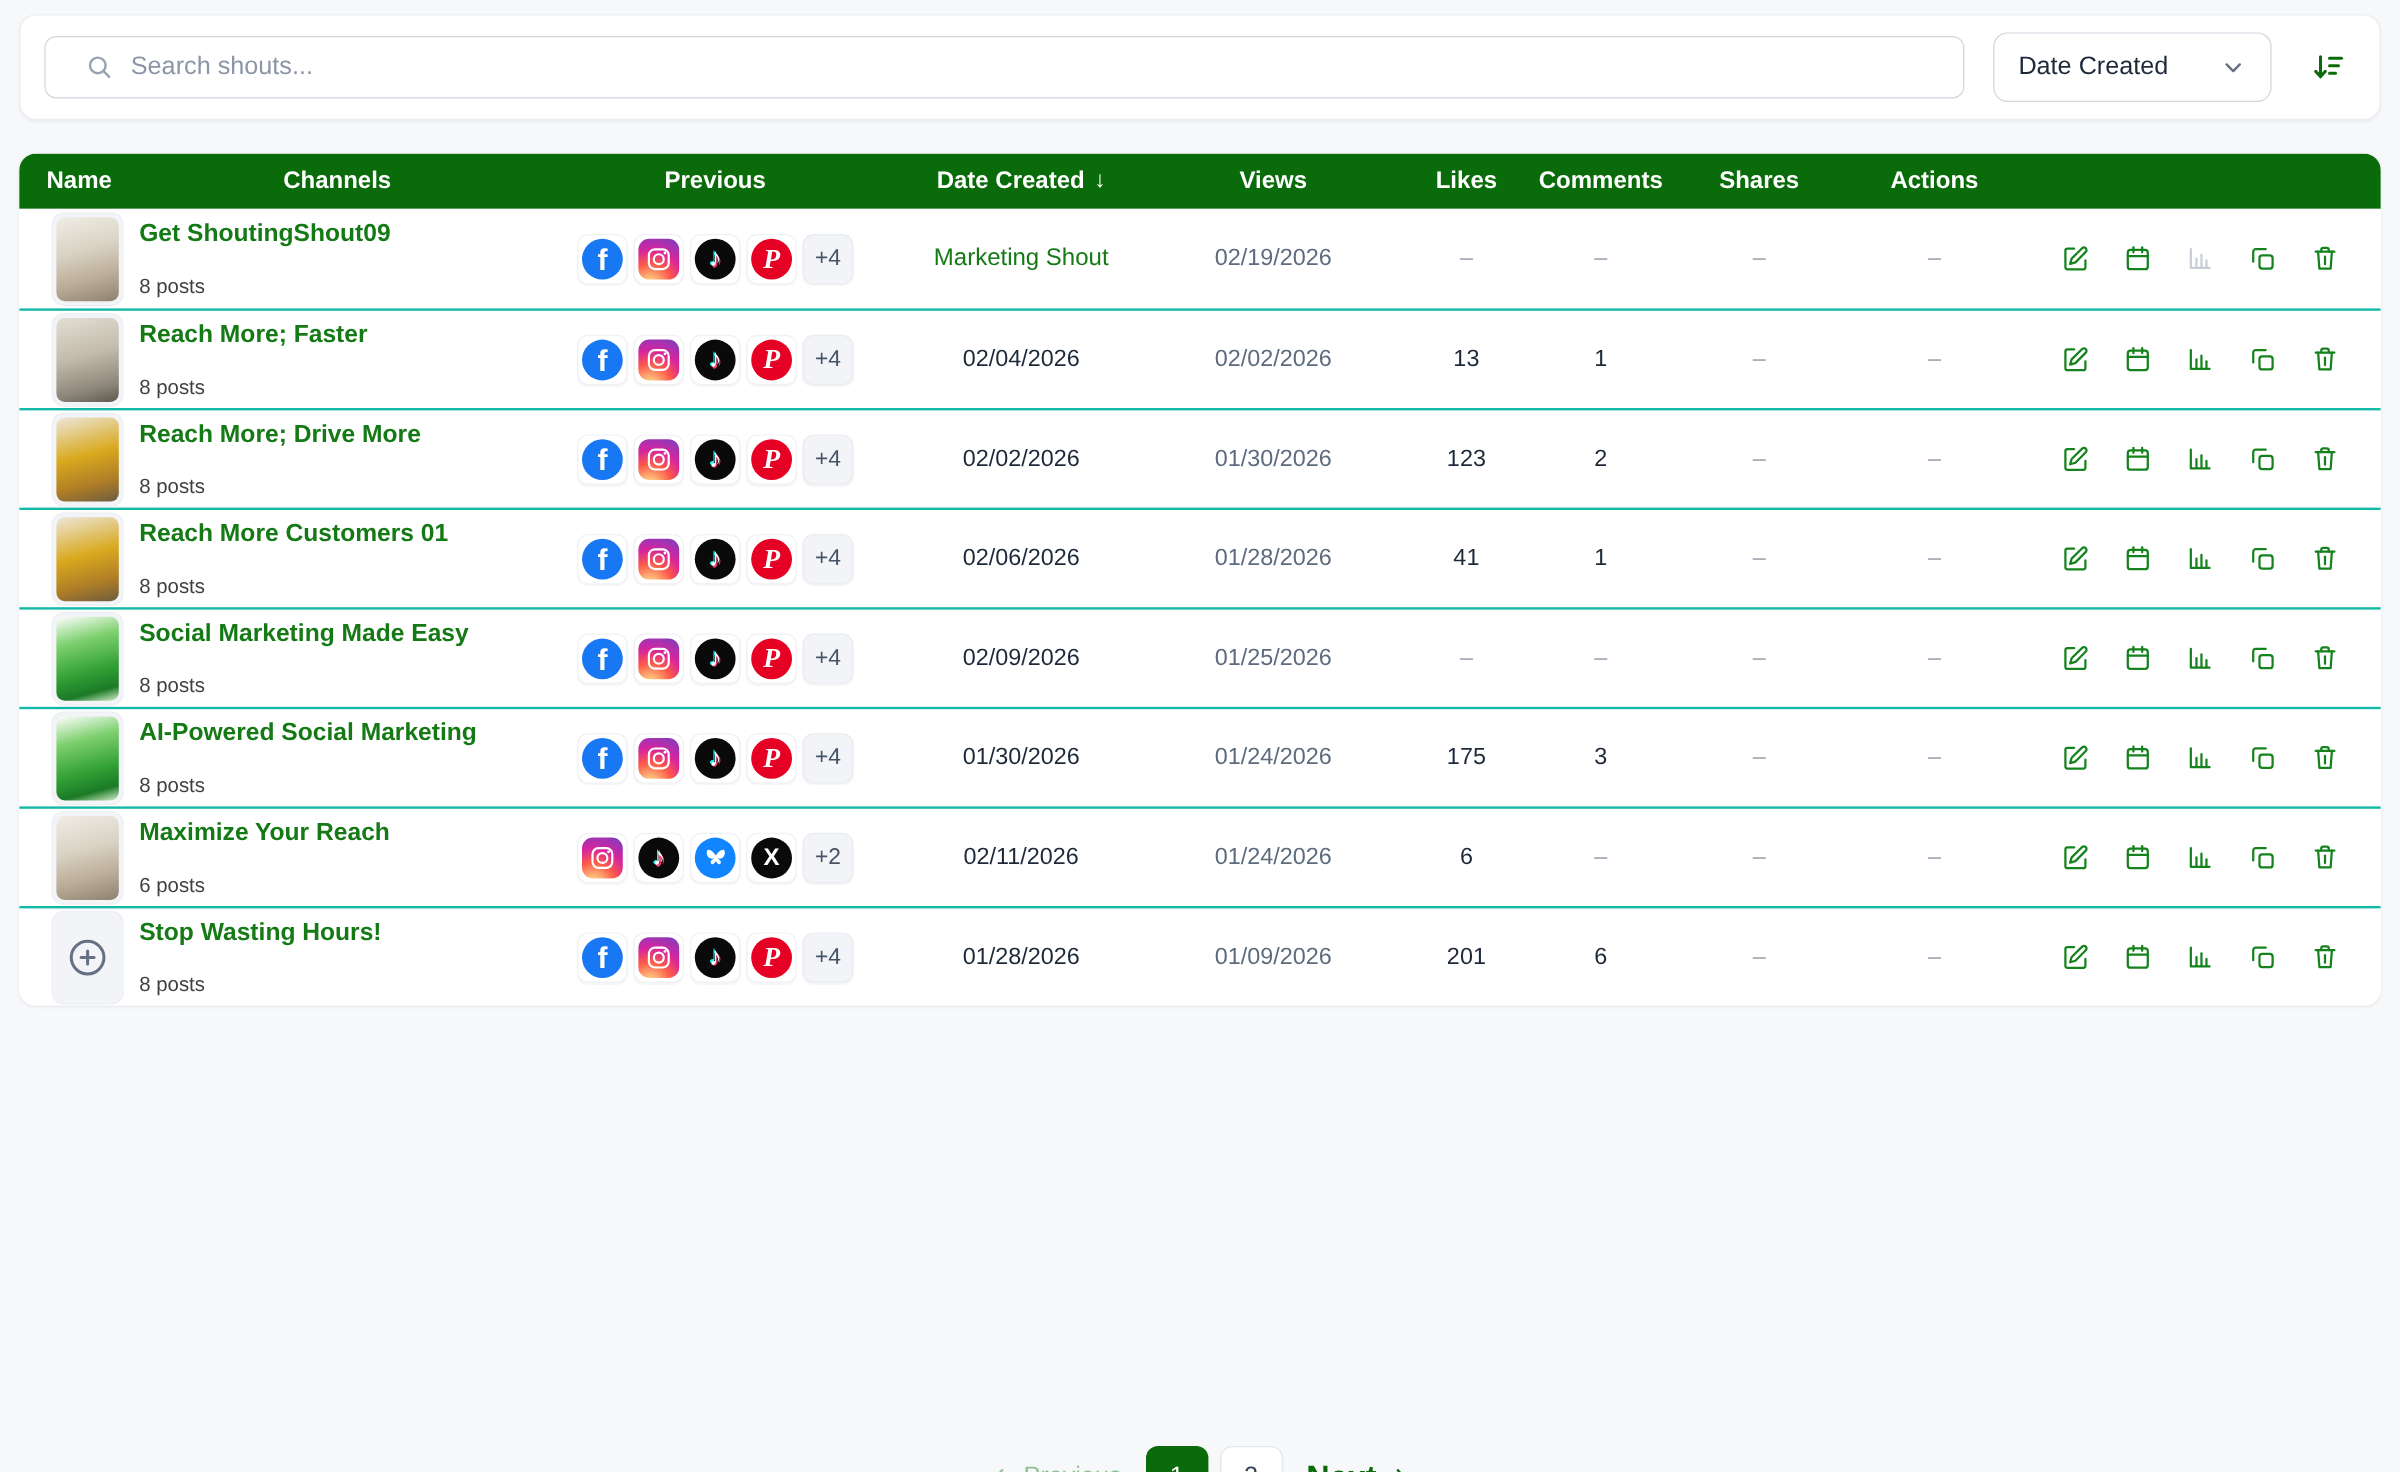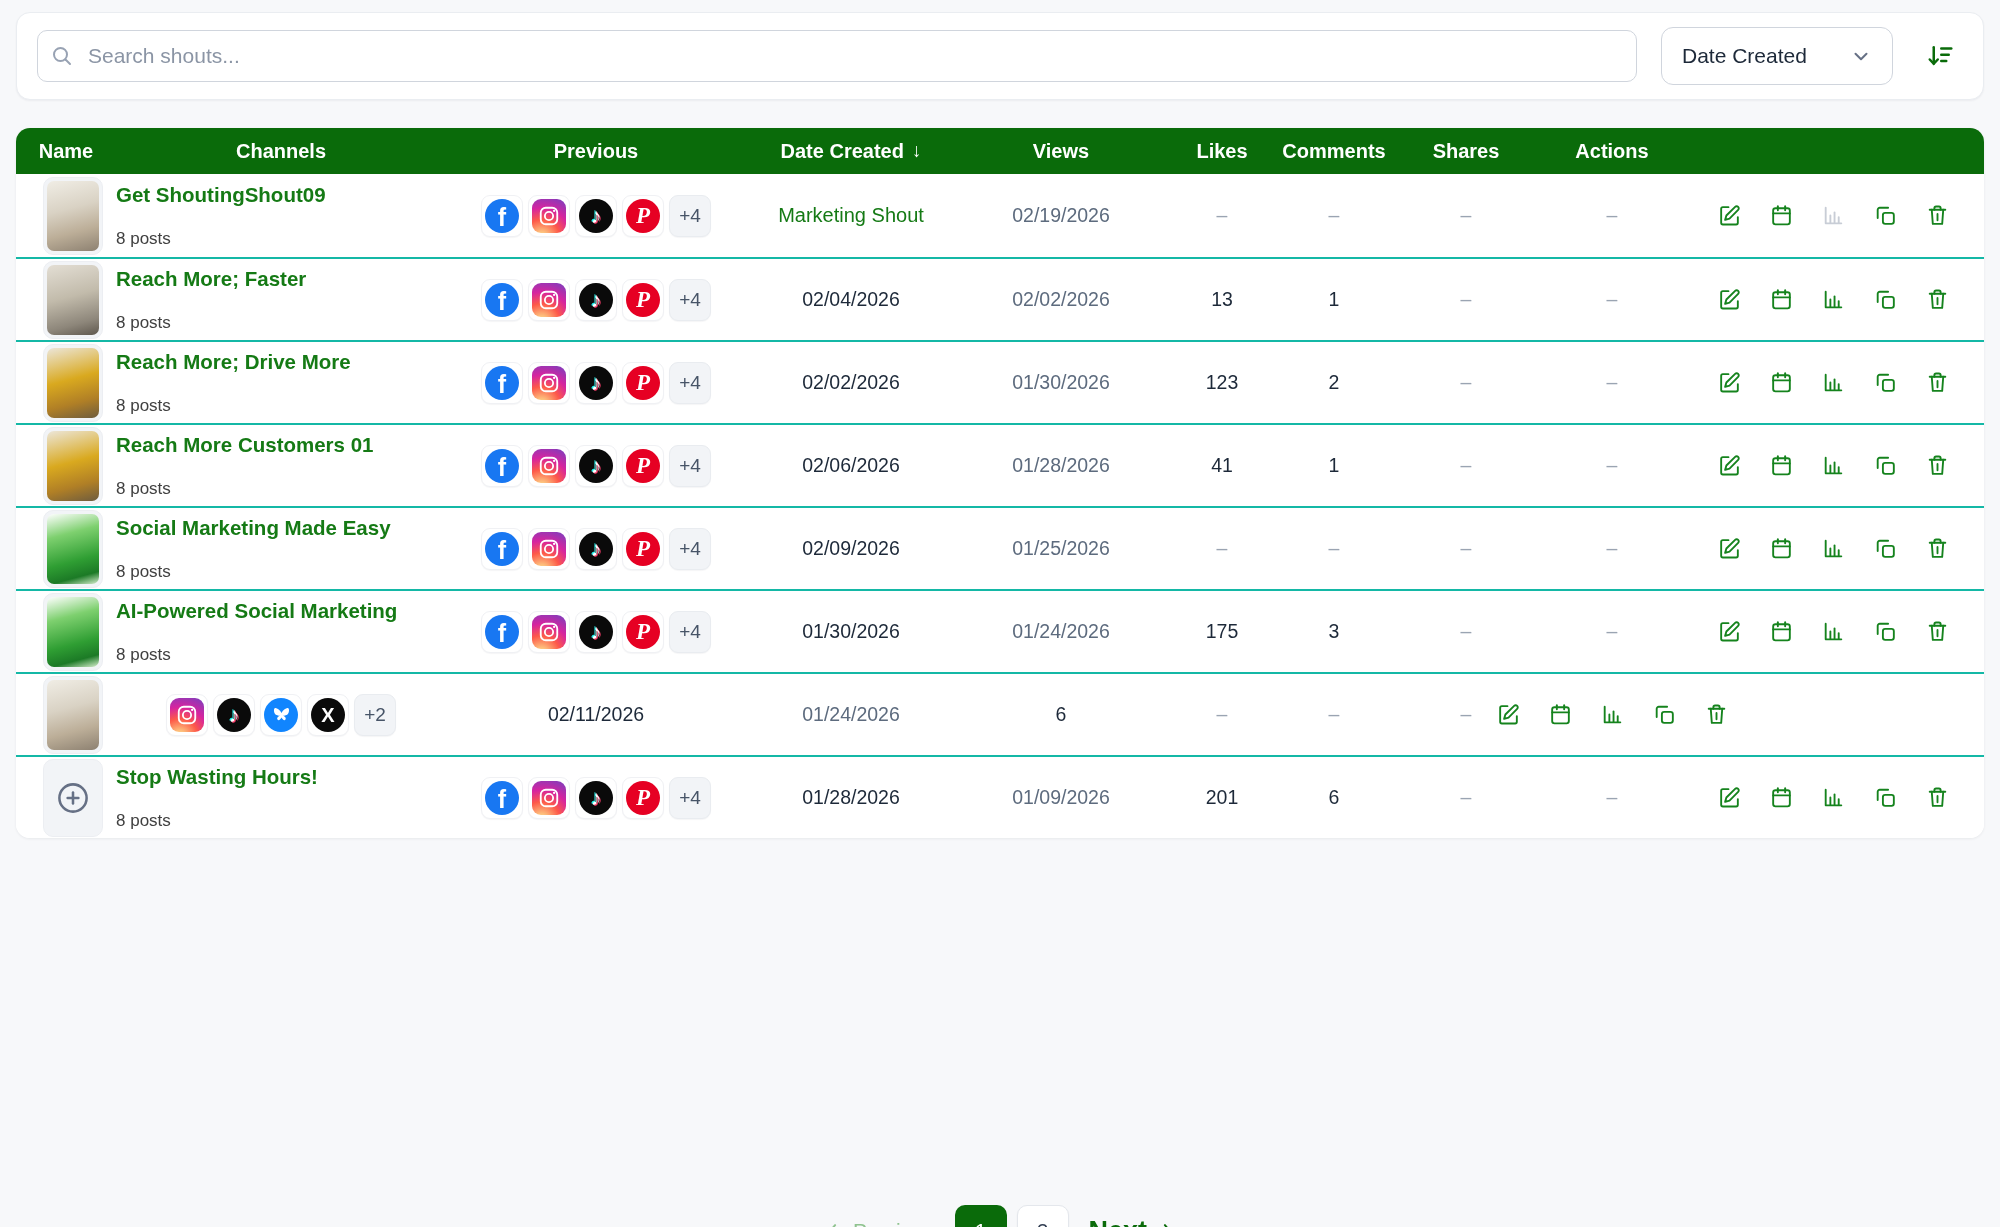--- a/index.html
+++ b/index.html
@@ -14,21 +14,21 @@
 
   
   .toolbar-card {
     position:absolute; left:16px; right:16px; top:12px; height:88px;
     background:#fff; border:1px solid #eaedf1; border-radius:14px;
     box-shadow:0 1px 2px rgba(16,24,40,.05);
     display:flex; align-items:center; gap:24px; padding:0 20px;
   }
   .search-box {
     flex:1; height:52px; border:1px solid #d0d5dd; border-radius:10px;
-    display:flex; align-items:center; gap:14px; padding:0 12px; background:#fff;
+    display:flex; align-items:center; gap:14px; padding:0 33px; background:#fff;
   }
   .search-box svg { flex:0 0 auto; }
   .search-box input {
     flex:1; border:none; outline:none; font-size:21px; color:#101828;
     font-family:"Liberation Sans", sans-serif; background:transparent;
   }
   .search-box input::placeholder { color:#8b95a5; }
   .sort-select {
     width:232px; height:58px; border:1px solid #d0d5dd; border-radius:12px;
     display:flex; align-items:center; justify-content:space-between;
@@ -624,20 +624,21 @@
             </svg>
           </button>
         </div>
       </div>
       <div class="grid-row trow">
         <div class="cell-thumb">
           <div class="thumb">
             <div class="thumb-img photo-duo"></div>
           </div>
         </div>
+        <div class="cell-name"><a class="name-link">Maximize Your Reach</a><div class="posts-count">6 posts</div></div>
         <div class="cell-channels">
           <span class="chip">
             <span class="logo ig">
               <svg width="22" height="22" viewBox="0 0 24 24" fill="none" stroke="#fff" stroke-width="2" stroke-linecap="round">
                 <rect x="3" y="3" width="18" height="18" rx="5.5"></rect>
                 <circle cx="12" cy="12" r="4.5"></circle>
                 <circle cx="17.6" cy="6.4" r="1.3" fill="#fff" stroke="none"></circle>
               </svg>
             </span>
           </span>

